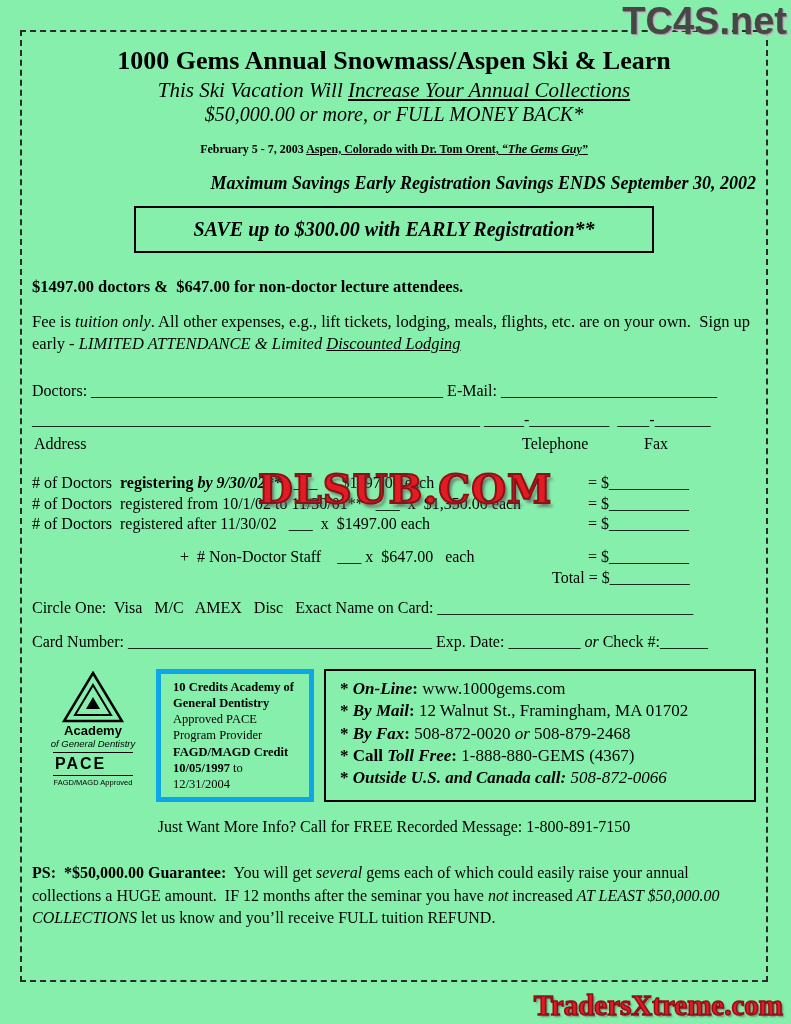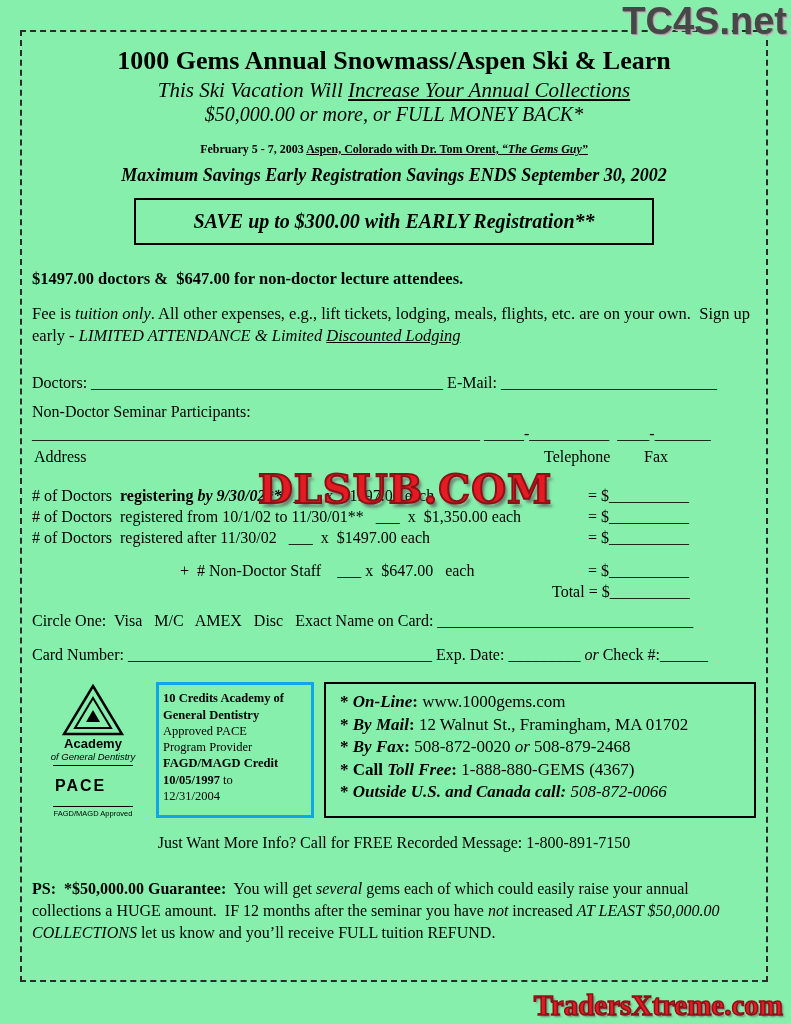--- a/index.html
+++ b/index.html
@@ -7,47 +7,47 @@
   .page { position:relative; width:791px; height:1024px; background:#86efac; color:#000; overflow:hidden; }
   .dashed { position:absolute; left:20px; top:30px; width:748px; height:952px; border:2px dashed #2b2b2b; }
   .content { position:absolute; left:32px; top:42px; width:724px; }
   [data-bind] { white-space:pre-wrap; }
   .b { font-weight:bold; } .i { font-style:italic; } .bi { font-weight:bold; font-style:italic; }
   .u { text-decoration:underline; }
   .title { text-align:center; font-size:26px; font-weight:bold; margin:4px 0 2px; }
   .tagline { text-align:center; font-size:21px; font-style:italic; }
   .moneyback { text-align:center; font-size:20px; font-style:italic; margin:0 0 16px; }
   .event-date { text-align:center; font-size:12px; font-weight:bold; }
-  .savings { text-align:center; font-size:18px; font-weight:bold; font-style:italic; margin:8px 0 12px; }
+  .savings { text-align:right; font-size:18px; font-weight:bold; font-style:italic; margin:16px 0 12px; }
   .savebox { width:520px; margin:0 auto 24px; border:2px solid #000; text-align:center;
              font-size:20px; font-weight:bold; font-style:italic; padding:10px 0; }
   .fees { font-size:16.5px; font-weight:bold; margin-bottom:14px; }
   .feenote { font-size:16.5px; line-height:1.35; margin-bottom:24px; }
   .formline { font-size:16px; line-height:1.35; }
   .doctors-line { margin-bottom:8px; }
   .labels-row { position:relative; height:24px; font-size:16px; margin-top:4px; }
   .labels-row .lab { position:absolute; top:0; }
-  .lab-address { left:2px; } .lab-phone { left:512px; } .lab-fax { left:612px; }
+  .lab-address { left:2px; } .lab-phone { left:490px; } .lab-fax { left:612px; }
   .reg-section { margin-top:14px; font-size:16px; }
   .regrow { display:flex; line-height:1.3; }
   .regrow .lbl { flex:0 0 556px; box-sizing:border-box; }
   .staffrow { margin-top:12px; }
   .staffrow .lbl { padding-left:148px; }
   .totalrow { margin-left:520px; line-height:1.3; }
   .circleline { margin-top:10px; font-size:16px; }
   .cardline { margin-top:16px; font-size:16px; }
   .bottom { display:flex; margin-top:18px; gap:10px; align-items:stretch; margin-left:8px; }
   .logo-col { width:106px; text-align:center; font-family:"Liberation Sans", sans-serif; padding-top:2px; }
   .logo-col svg { display:block; margin:0 auto; }
   .logo-academy { font-size:13px; font-weight:bold; }
   .logo-of { font-size:9.5px; font-style:italic; margin-bottom:3px; }
   .logo-pace { font-size:16px; font-weight:bold; letter-spacing:2px; border-top:1px solid #000;
-               border-bottom:1px solid #000; width:80px; margin:0 auto; text-align:left; padding:11px 2px; }
+               border-bottom:1px solid #000; width:80px; margin:0 auto; text-align:left; padding:2px 2px; }
   .logo-fagd { font-size:7.5px; margin-top:2px; }
-  .credits-box { width:158px; border:3px solid #0ea5e9; padding:5px 4px; font-size:12.5px; line-height:1.3; }
+  .credits-box { width:158px; border:5px solid #0ea5e9; padding:5px 12px; font-size:12.5px; line-height:1.3; }
   .contact-box { flex:1; border:2px solid #000; padding:7px 14px 5px; font-size:17px; line-height:1.32; }
   .cline .star { font-weight:bold; }
   .infoline { text-align:center; font-size:16px; margin-top:16px; }
   .ps { font-size:16px; line-height:1.38; margin-top:26px; }
   .wm-top { position:absolute; top:0; right:4px; z-index:6; font-family:"Liberation Sans", sans-serif;
             font-weight:bold; font-size:38px; color:var(--wm-gray,#474747);
             text-shadow:1px 1px 0 #9a9a9a, 2px 2px 1px #c4c4c4; }
   .wm-center { position:absolute; top:465px; left:258px; z-index:7; font-family:"DejaVu Serif", serif;
                font-weight:bold; font-size:40px; letter-spacing:1px; color:var(--wm-red,#e31b23);
                -webkit-text-stroke:2px #8c1016; text-shadow:3px 4px 3px rgba(90,90,90,.7); }
@@ -76,21 +76,20 @@
     <div class="savings" data-bind="event.savings_line">Maximum Savings Early Registration Savings ENDS September 30, 2002</div>
 
     <div class="savebox" data-bind="event.save_box">SAVE up to $300.00 with EARLY Registration**</div>
 
     <div class="fees" data-bind="pricing.fees_line">$1497.00 doctors &amp;  $647.00 for non-doctor lecture attendees.</div>
 
     <p class="feenote"><span data-bind="pricing.fee_note_1">Fee is </span><span class="i" data-bind="pricing.fee_note_2">tuition only</span><span data-bind="pricing.fee_note_3">. All other expenses, e.g., lift tickets, lodging, meals, flights, etc. are on your own.  Sign up early - </span><span class="i" data-bind="pricing.fee_note_4">LIMITED ATTENDANCE &amp; Limited </span><span class="i u" data-bind="pricing.fee_note_5">Discounted Lodging</span></p>
 
     <div class="formline doctors-line"><span data-bind="form.doctors_label">Doctors: </span><span data-bind="form.doctors_blank">____________________________________________</span><span data-bind="form.email_label"> E-Mail: </span><span data-bind="form.email_blank">___________________________</span></div>
 
-    <div class="formline" data-bind="form.participants_label">Non-Doctor Seminar Participants:</div>
     <div class="formline" data-bind="form.line2">________________________________________________________ _____-__________  ____-_______</div>
 
     <div class="labels-row">
       <span class="lab lab-address" data-bind="form.address_label">Address</span>
       <span class="lab lab-phone" data-bind="form.phone_label">Telephone</span>
       <span class="lab lab-fax" data-bind="form.fax_label">Fax</span>
     </div>
 
     <div class="reg-section">
       <div class="regrow">

